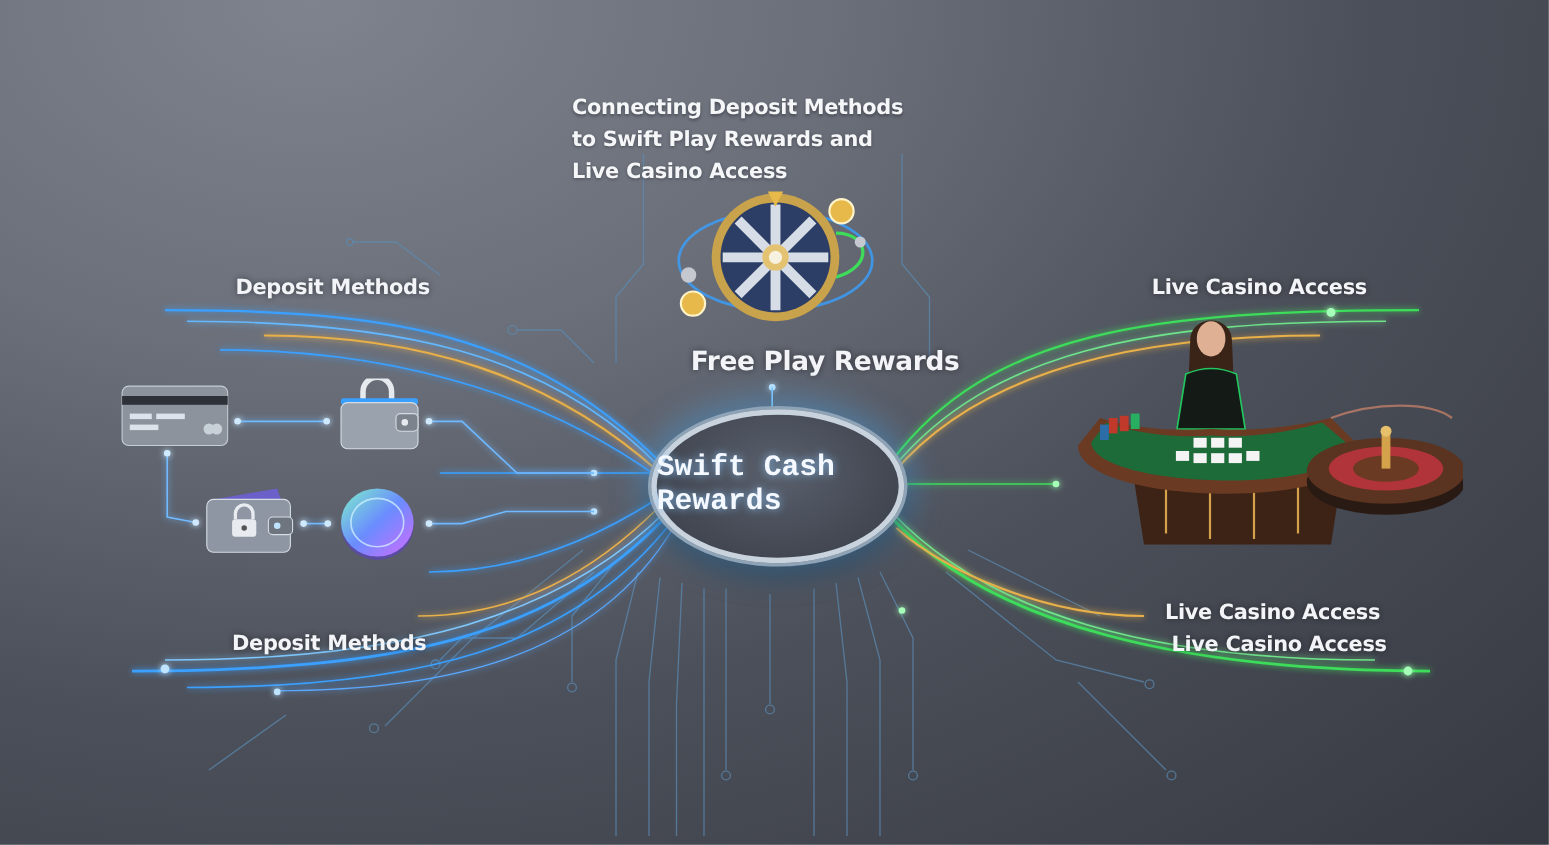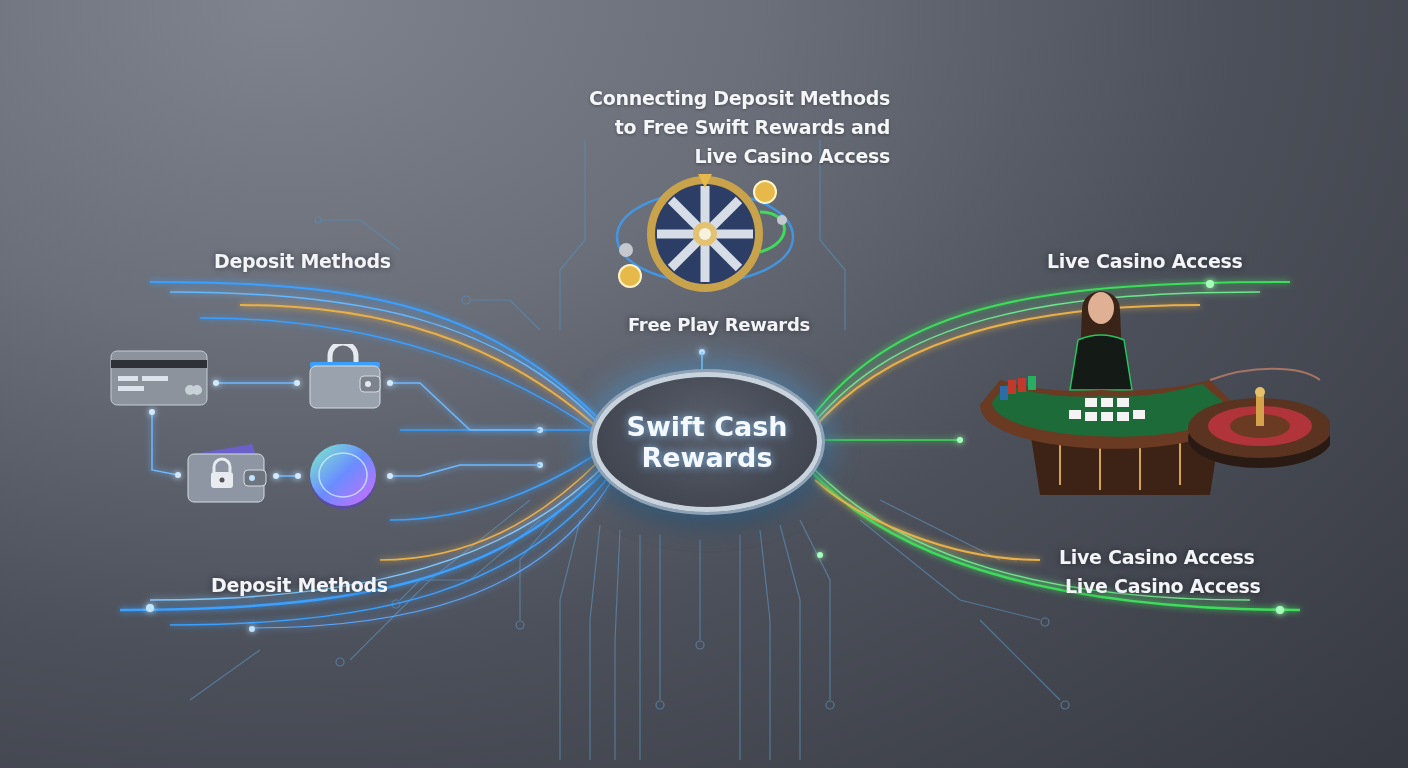--- a/index.html
+++ b/index.html
@@ -2,26 +2,26 @@
 <html><head>
 <meta charset="utf-8">
 <style>
   html,body{margin:0;padding:0;}
   body{width:1408px;height:768px;overflow:hidden;position:relative;
     background:radial-gradient(ellipse at 20% 0%, #7f838e 0%, #6a6f7a 30%, #4c505a 60%, #363941 100%);
     font-family:"DejaVu Sans","Liberation Sans",sans-serif;}
   .layer{position:absolute;left:0;top:0;width:1408px;height:768px;}
   .lbl{position:absolute;color:#f2f4f7;font-weight:bold;white-space:nowrap;
     text-shadow:0 0 6px rgba(0,0,0,.45);letter-spacing:-0.3px;margin-left:24px;}
-  .headline{position:absolute;left:520px;top:84px;width:370px;text-align:right;color:#f4f6f8;
+  .headline{position:absolute;left:520px;top:84px;width:370px;text-align:left;color:#f4f6f8;
     font-size:19px;line-height:29px;font-weight:bold;letter-spacing:-0.3px;text-shadow:0 1px 3px rgba(0,0,0,.35);}
   .hub{position:absolute;left:592px;top:372px;width:220px;height:130px;border-radius:50%;
     background:radial-gradient(ellipse at 50% 40%, #5a606c 0%, #454a55 60%, #3a3e48 100%);
     border:5px solid #c9d3de;box-shadow:0 0 0 3px #8fa3b6,0 0 30px 8px rgba(80,180,255,.45),0 12px 24px rgba(0,0,0,.5);
-    display:flex;align-items:center;justify-content:center;flex-direction:column;}
+    display:flex;align-items:flex-start;justify-content:center;flex-direction:column;font-family:Liberation Mono, monospace;}
   .hub span{color:#f4f8ff;font-weight:bold;font-size:27px;line-height:31px;text-shadow:0 0 8px rgba(140,200,255,.8);}
   .icon{position:absolute;}
 </style>
 </head>
 <body>
 
 <svg class="layer" viewBox="0 0 1408 768">
   <defs>
     <filter id="glow" x="-50%" y="-50%" width="200%" height="200%">
         <feGaussianBlur stdDeviation="3" result="b"></feGaussianBlur>
@@ -120,21 +120,21 @@
       <circle cx="178" cy="475" r="3"></circle>
     <circle cx="276" cy="476" r="3"></circle>
       <circle cx="298" cy="476" r="3"></circle>
     <circle cx="390" cy="383" r="3"></circle>
       <circle cx="390" cy="476" r="3"></circle>
   </g>
 </svg>
 
 <div class="headline">
   <div>Connecting Deposit Methods</div>
-  <div>to Free Swift Rewards and</div>
+  <div>to Swift Play Rewards and</div>
   <div>Live Casino Access</div>
 </div>
 
 <svg class="icon" style="left:610px;top:172px;" width="190" height="125" viewBox="0 0 190 125">
   <ellipse cx="95" cy="65" rx="88" ry="45" fill="none" stroke="#3aa0ff" stroke-width="2.5" opacity=".8"></ellipse>
   <path d="M150 80 C185 70 180 40 150 40" stroke="#3ddc5a" stroke-width="3" fill="none"></path>
   <circle cx="95" cy="62" r="58" fill="#c9a24c"></circle>
   <circle cx="95" cy="62" r="50" fill="#2c3e66"></circle>
   <g stroke="#d7dde6" stroke-width="9">
     <line x1="95" y1="14" x2="95" y2="110"></line>
@@ -143,21 +143,21 @@
       <line x1="129" y1="28" x2="61" y2="96"></line>
   </g>
   <circle cx="95" cy="62" r="12" fill="#e3c271"></circle>
   <circle cx="95" cy="62" r="6" fill="#f7f1df"></circle>
   <polygon points="88,2 102,2 95,16" fill="#e6b94a"></polygon>
   <circle cx="20" cy="104" r="11" fill="#e6b94a" stroke="#fff3c7" stroke-width="2"></circle>
   <circle cx="155" cy="20" r="11" fill="#e6b94a" stroke="#fff3c7" stroke-width="2"></circle>
   <circle cx="16" cy="78" r="7" fill="#c5c8cf"></circle>
   <circle cx="172" cy="48" r="5" fill="#c5c8cf"></circle>
 </svg>
-<div class="lbl" style="left:604px;top:314px;font-size:18px;">Free Play Rewards</div>
+<div class="lbl" style="left:604px;top:314px;font-size:24px;">Free Play Rewards</div>
 
 <div class="hub">
   <span>Swift Cash</span>
   <span>Rewards</span>
 </div>
 
 <div class="lbl" style="left:190px;top:250px;font-size:19px;">Deposit Methods</div>
 <div class="lbl" style="left:187px;top:574px;font-size:19px;">Deposit Methods</div>
 <div class="lbl" style="left:1023px;top:250px;font-size:19px;">Live Casino Access</div>
 <div class="lbl" style="left:1035px;top:546px;font-size:19px;">Live Casino Access</div>

